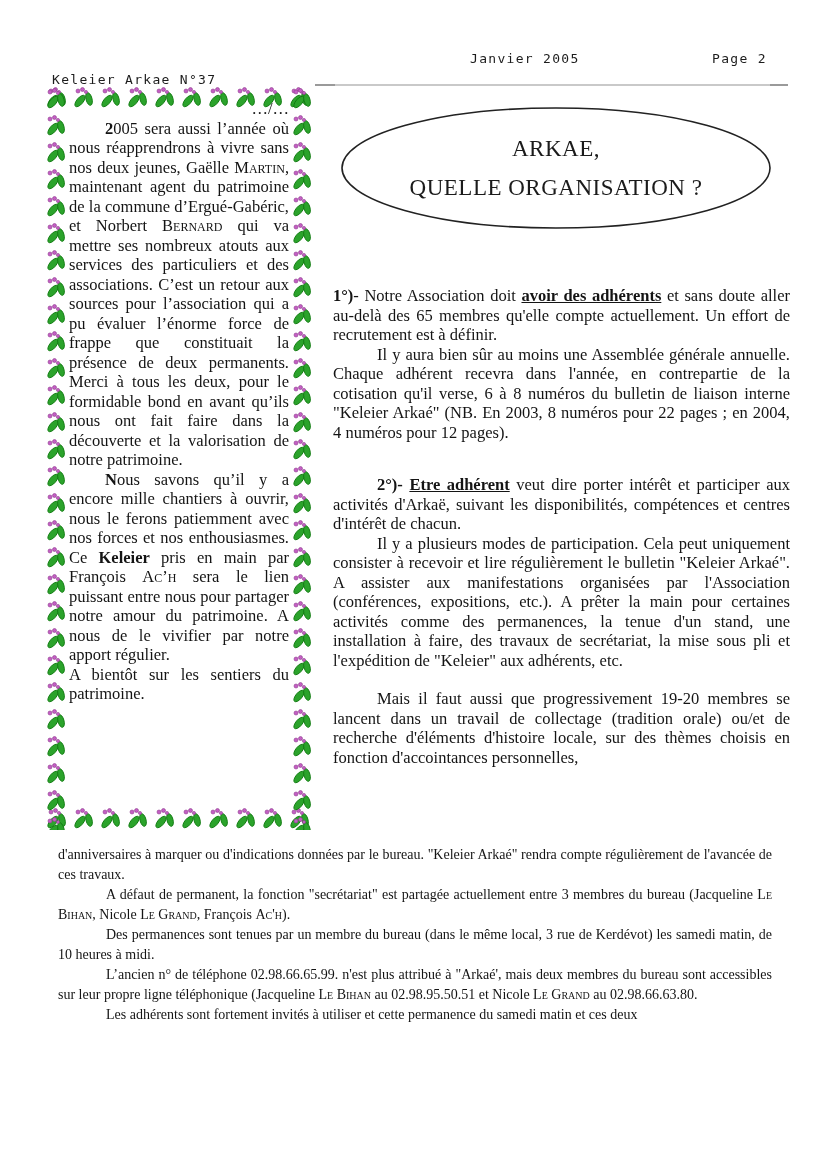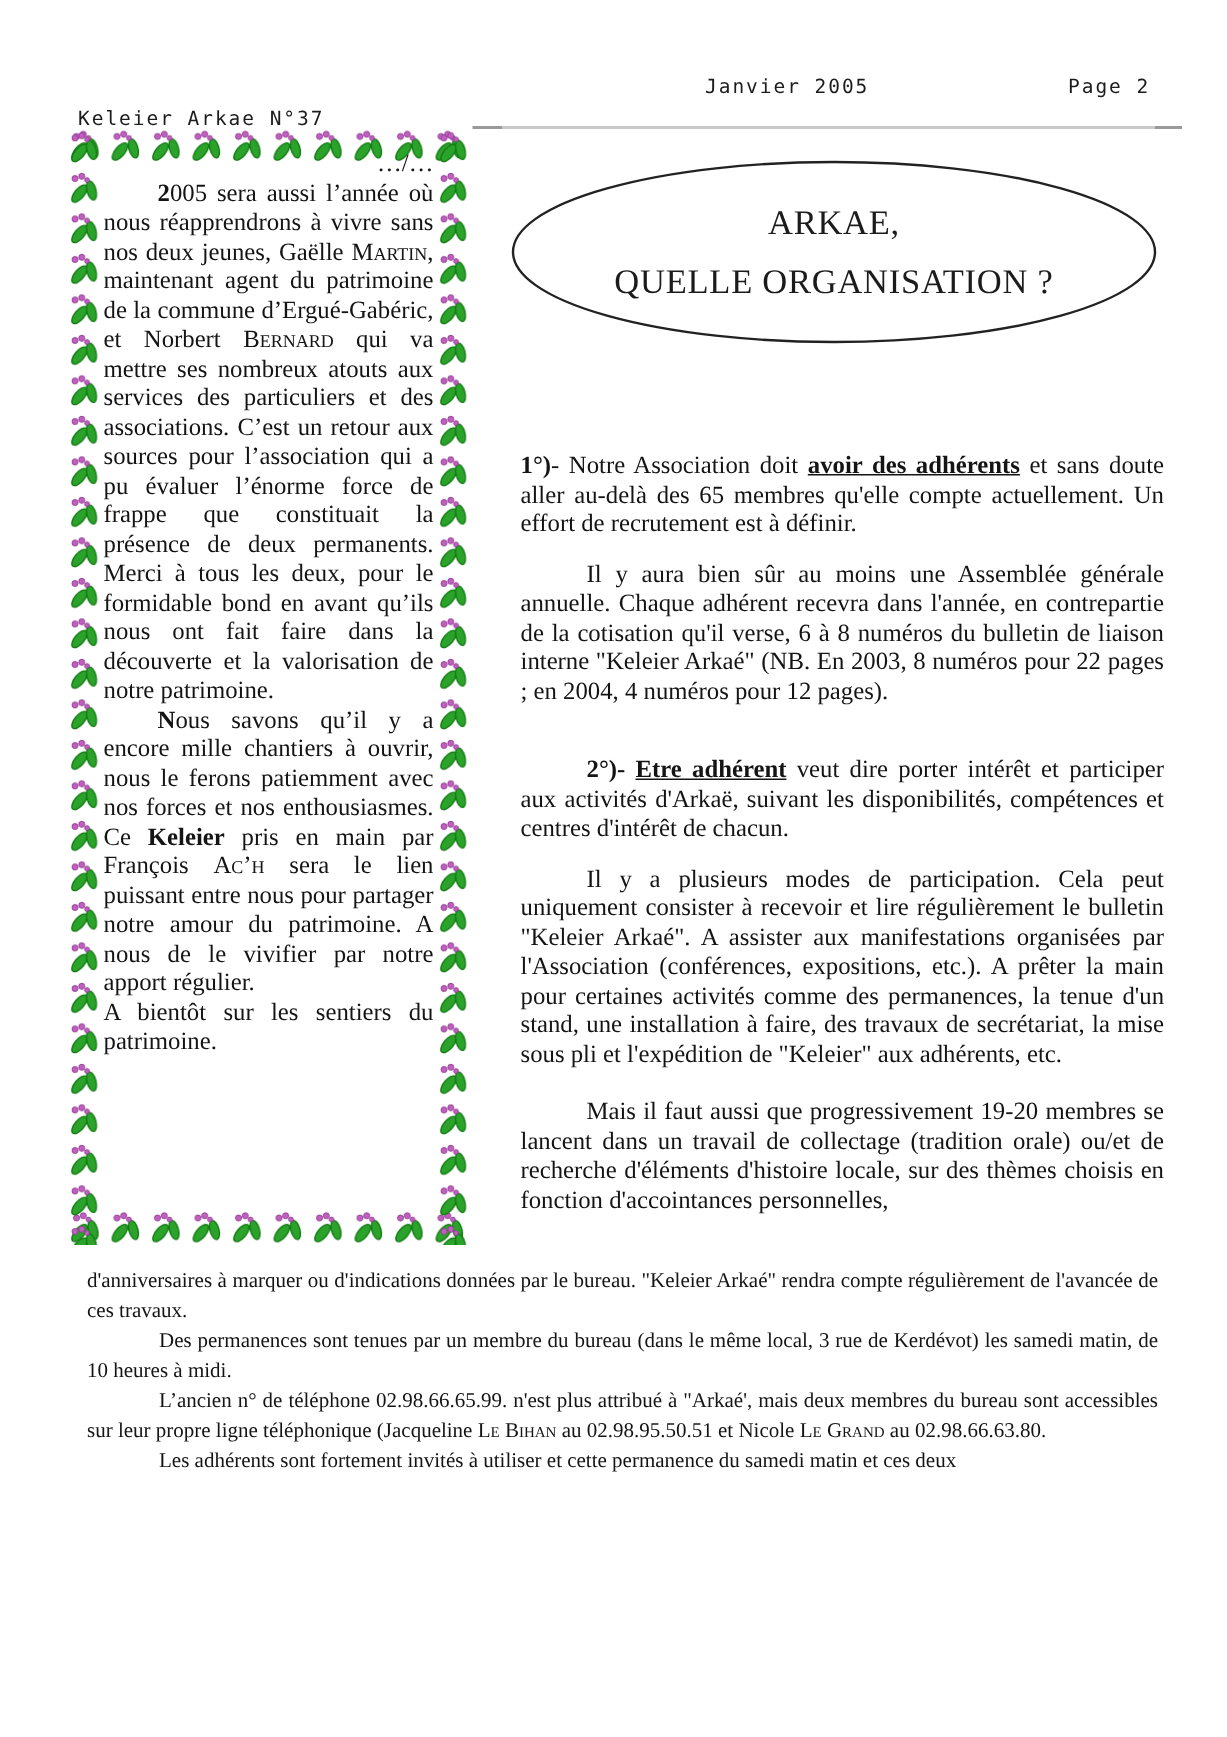--- a/index.html
+++ b/index.html
@@ -45,21 +45,21 @@
   .title-text{
     position:absolute;inset:0;display:flex;flex-direction:column;
     align-items:center;justify-content:center;gap:13px;
     font-size:23px;letter-spacing:0.5px;color:#1b1b1b;
   }
   
   .main-col{
     position:absolute;left:333px;top:286px;width:457px;
     font-size:16.5px;line-height:19.5px;text-align:justify;
   }
-  .main-col p{margin:14px;}
+  .main-col p{margin:0;}
   .ind{text-indent:44px;}
   .gap-lg{margin-top:33px !important;}
   .gap-md{margin-top:19px !important;}
   
   .bottom-block{
     position:absolute;left:58px;top:845px;width:714px;
     font-size:14px;line-height:20px;text-align:justify;
   }
   .bottom-block p{margin:0;}
   .b-gap{margin-top:19px;}
@@ -150,16 +150,17 @@
 <div class="main-col">
   <p><span class="b">1°)</span><span>- Notre Association doit </span><span class="b u">avoir des adhérents</span><span> et sans doute aller au-delà des 65 membres qu'elle compte actuellement. Un effort de recrutement est à définir.</span></p>
   <p class="ind"><span>Il y aura bien sûr au moins une Assemblée générale annuelle. Chaque adhérent recevra dans l'année, en contrepartie de la cotisation qu'il verse, 6 à 8 numéros du bulletin de liaison interne "Keleier Arkaé" (NB. En 2003, 8 numéros pour 22 pages ; en 2004, 4 numéros pour 12 pages).</span></p>
   <p class="ind gap-lg"><span class="b">2°)- </span><span class="b u">Etre adhérent</span><span> veut dire porter intérêt et participer aux activités d'Arkaë, suivant les disponibilités, compétences et centres d'intérêt de chacun.</span></p>
   <p class="ind"><span>Il y a plusieurs modes de participation. Cela peut uniquement consister à recevoir et lire régulièrement le bulletin "Keleier Arkaé". A assister aux manifestations organisées par l'Association (conférences, expositions, etc.). A prêter la main pour certaines activités comme des permanences, la tenue d'un stand, une installation à faire, des travaux de secrétariat, la mise sous pli et l'expédition de "Keleier" aux adhérents, etc.</span></p>
   <p class="ind gap-md"><span>Mais il faut aussi que progressivement 19-20 membres se lancent dans un travail de collectage (tradition orale) ou/et de recherche d'éléments d'histoire locale, sur des thèmes choisis en fonction d'accointances personnelles,</span></p>
 </div>
 
 <div class="bottom-block">
   <p><span>d'anniversaires à marquer ou d'indications données par le bureau. "Keleier Arkaé" rendra compte régulièrement de l'avancée de ces travaux.</span></p>
+  <p class="ind-lg"><span>A défaut de permanent, la fonction "secrétariat" est partagée actuellement entre 3 membres du bureau (Jacqueline </span><span class="sc">Le Bihan</span><span>, Nicole </span><span class="sc">Le Grand</span><span>, François </span><span class="sc">Ac'h</span><span>).</span></p>
   <p class="ind-lg"><span>Des permanences sont tenues par un membre du bureau (dans le même local, 3 rue de Kerdévot) les samedi matin, de 10 heures à midi.</span></p>
   <p class="ind-lg"><span>L’ancien n° de téléphone 02.98.66.65.99. n'est plus attribué à "Arkaé', mais deux membres du bureau sont accessibles sur leur propre ligne téléphonique (Jacqueline </span><span class="sc">Le Bihan</span><span> au 02.98.95.50.51 et Nicole </span><span class="sc">Le Grand</span><span> au 02.98.66.63.80.</span></p>
   <p class="ind-lg"><span>Les adhérents sont fortement invités à utiliser et cette permanence du samedi matin et ces deux</span></p>
 </div>
 
 </body></html>

